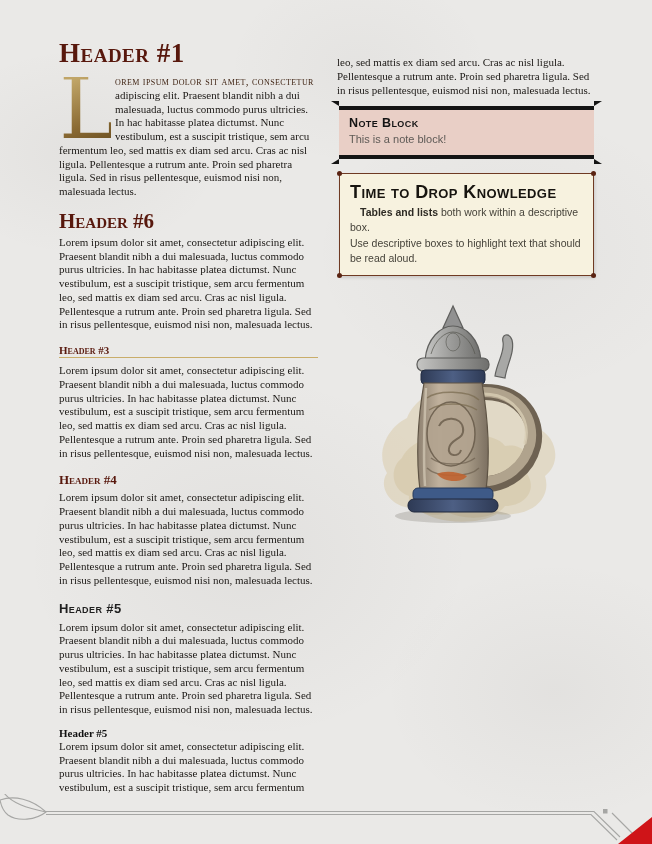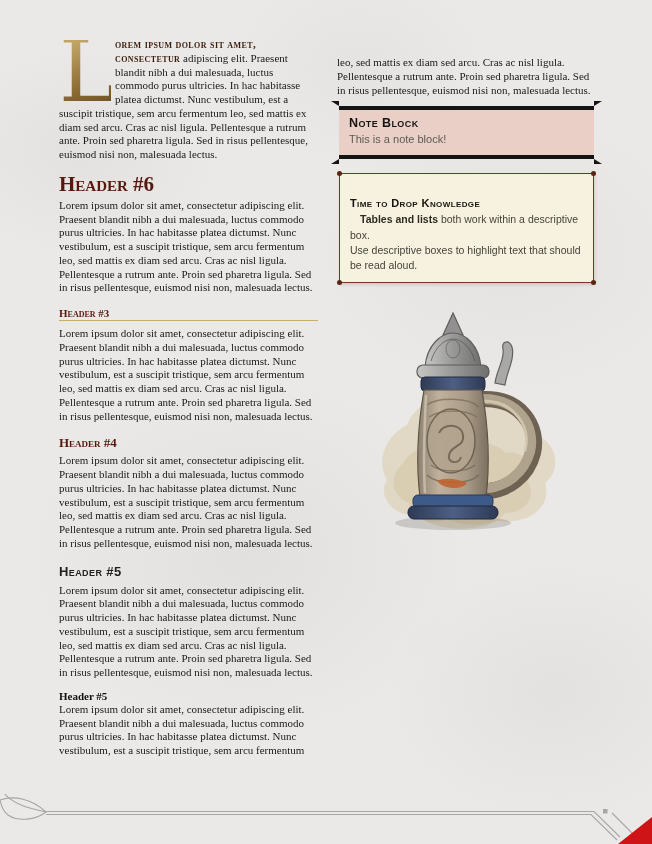--- a/index.html
+++ b/index.html
@@ -36,21 +36,21 @@
     float:left;
     font-family:"DejaVu Serif",serif;
     font-size:86px;line-height:62px;
     width:52px;height:64px;
     margin:2px 4px 0 0;
     color:#9c7e46;
     background:linear-gradient(160deg,#c0a567 10%,#8a6a33 70%,#6d5224 100%);
     -webkit-background-clip:text;background-clip:text;
     -webkit-text-fill-color:transparent;
   }
-  .smallcaps-lead{font-variant:small-caps;letter-spacing:0.4px;color:#3a1d0c;font-weight:700;text-align:center;}
+  .smallcaps-lead{font-variant:small-caps;letter-spacing:0.4px;color:#3a1d0c;font-weight:400;text-align:center;}
 
   
   .note{
     position:relative;
     margin:9px 2px 14px 2px;
     background:#e9cfc6;
     border-top:4px solid #141414;
     border-bottom:4px solid #141414;
     padding:6px 24px 8px 10px;
   }
@@ -66,38 +66,39 @@
   
   .descbox{
     position:relative;
     margin:0 2px 0 2px;
     background:#f7f2df;
     border:1px solid #6f3a23;
     padding:7px 10px 9px 10px;
     box-shadow:1px 2px 3px rgba(0,0,0,0.12);
   }
   .desc-title{font-family:"Liberation Sans",sans-serif;font-variant:small-caps;font-weight:700;
-    font-size:11px;color:#17140f;letter-spacing:0.4px;margin:16px 0 2px 0;}
+    font-size:18px;color:#17140f;letter-spacing:0.4px;margin:0 0 2px 0;}
   .desc-body{font-family:"Liberation Sans",sans-serif;font-size:10.5px;line-height:1.45;color:#46433a;margin:0;}
   .desc-body.indent{text-indent:10px;margin-top:0;}
   .desc-body .b{font-weight:700;color:#2e2b24;}
   .dot{position:absolute;width:5px;height:5px;background:#5a2312;border-radius:50%;}
   .dot.tl{left:-3px;top:-3px;} .dot.tr{right:-3px;top:-3px;}
   .dot.bl{left:-3px;bottom:-3px;} .dot.br{right:-3px;bottom:-3px;}
 
   .stein-wrap{margin:22px 0 0 10px;width:240px;}
 
   .footer-art{position:absolute;left:0;top:794px;width:652px;height:50px;}
 </style>
 </head>
 <body>
 
 <div class="page">
 
   <div class="col col-left">
+    <h1>Header #1</h1>
 
     <p>
       <span class="dropcap">L</span><span class="smallcaps-lead">orem ipsum dolor sit amet, consectetur</span><span> adipiscing elit. Praesent blandit nibh a dui malesuada, luctus commodo purus ultricies. In hac habitasse platea dictumst. Nunc vestibulum, est a suscipit tristique, sem arcu fermentum leo, sed mattis ex diam sed arcu. Cras ac nisl ligula. Pellentesque a rutrum ante. Proin sed pharetra ligula. Sed in risus pellentesque, euismod nisi non, malesuada lectus.</span>
     </p>
 
     <h2>Header #6</h2>
     <p>Lorem ipsum dolor sit amet, consectetur adipiscing elit. Praesent blandit nibh a dui malesuada, luctus commodo purus ultricies. In hac habitasse platea dictumst. Nunc vestibulum, est a suscipit tristique, sem arcu fermentum leo, sed mattis ex diam sed arcu. Cras ac nisl ligula. Pellentesque a rutrum ante. Proin sed pharetra ligula. Sed in risus pellentesque, euismod nisi non, malesuada lectus.</p>
 
     <h3>Header #3</h3>
     <p>Lorem ipsum dolor sit amet, consectetur adipiscing elit. Praesent blandit nibh a dui malesuada, luctus commodo purus ultricies. In hac habitasse platea dictumst. Nunc vestibulum, est a suscipit tristique, sem arcu fermentum leo, sed mattis ex diam sed arcu. Cras ac nisl ligula. Pellentesque a rutrum ante. Proin sed pharetra ligula. Sed in risus pellentesque, euismod nisi non, malesuada lectus.</p>

